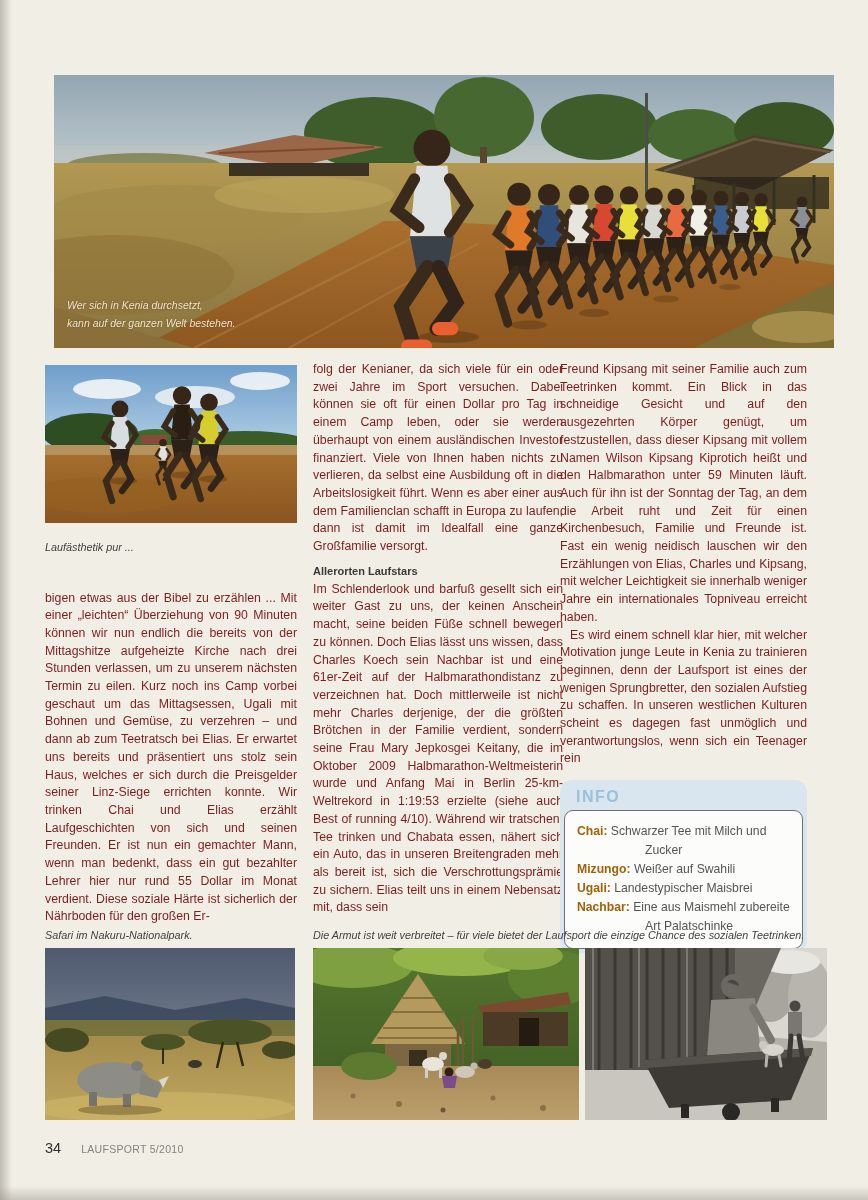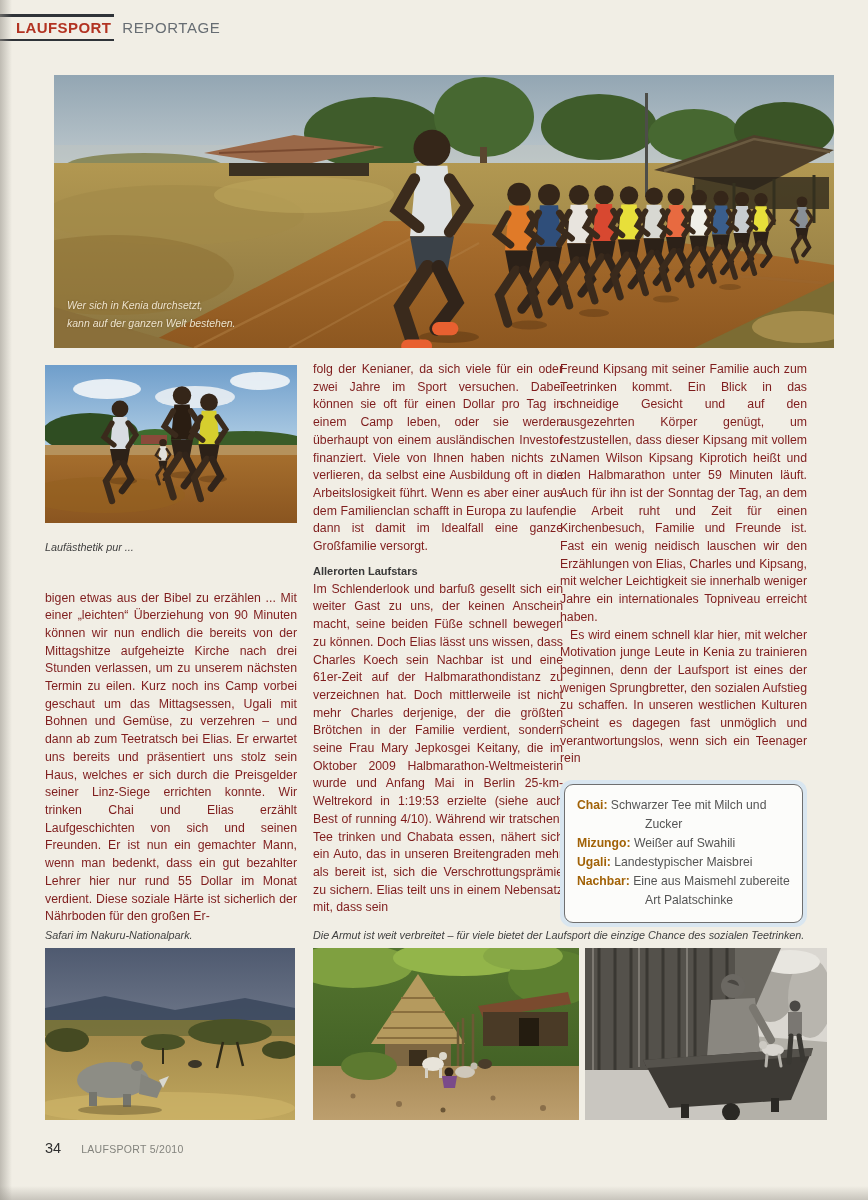--- a/index.html
+++ b/index.html
@@ -54,26 +54,20 @@
   
   .pagefoot{position:absolute;left:45px;top:1140px;display:flex;align-items:baseline;gap:20px;}
   .pagenum{font-size:14.5px;font-weight:normal;color:#2e2e2e;}
   .mag{font-size:10.5px;color:#83837d;letter-spacing:.3px;}
 </style>
 </head>
 <body>
 
 <div class="page">
 
-  <div class="masthead">
-    <div class="brand-rule">
-      <span class="brand">LAUFSPORT</span>
-    </div>
-    <span class="section">REPORTAGE</span>
-  </div>
 
   <figure class="photo-main">
     <svg width="780" height="273" viewBox="0 0 780 273" preserveAspectRatio="none">
       <defs>
         <linearGradient id="sky" x1="0" y1="0" x2="0" y2="1">
           <stop offset="0" stop-color="#93a6b3"></stop>
             <stop offset="1" stop-color="#c6cfd2"></stop>
         </linearGradient>
         <linearGradient id="grass" x1="0" y1="0" x2="0" y2="1">
           <stop offset="0" stop-color="#b29851"></stop>
@@ -207,20 +201,21 @@
   <div class="col col2">
     <p class="body">folg der Kenianer, da sich viele für ein oder zwei Jahre im Sport versuchen. Dabei können sie oft für einen Dollar pro Tag in einem Camp leben, oder sie werden überhaupt von einem ausländischen Investor finanziert. Viele von Ihnen haben nichts zu verlieren, da selbst eine Ausbildung oft in die Arbeitslosigkeit führt. Wenn es aber einer aus dem Familienclan schafft in Europa zu laufen, dann ist damit im Idealfall eine ganze Großfamilie versorgt.</p>
     <h3 class="subhead">Allerorten Laufstars</h3>
     <p class="body">Im Schlenderlook und barfuß gesellt sich ein weiter Gast zu uns, der keinen Anschein macht, seine beiden Füße schnell bewegen zu können. Doch Elias lässt uns wissen, dass Charles Koech sein Nachbar ist und eine 61er-Zeit auf der Halbmarathondistanz zu verzeichnen hat. Doch mittlerweile ist nicht mehr Charles derjenige, der die größten Brötchen in der Familie verdient, sondern seine Frau Mary Jepkosgei Keitany, die im Oktober 2009 Halbmarathon-Weltmeisterin wurde und Anfang Mai in Berlin 25-km-Weltrekord in 1:19:53 erzielte (siehe auch Best of running 4/10). Während wir tratschen, Tee trinken und Chabata essen, nähert sich ein Auto, das in unseren Breitengraden mehr als bereit ist, sich die Verschrottungsprämie zu sichern. Elias teilt uns in einem Nebensatz mit, dass sein</p>
   </div>
 
   <div class="col col3">
     <p class="body">Freund Kipsang mit seiner Familie auch zum Teetrinken kommt. Ein Blick in das schneidige Gesicht und auf den ausgezehrten Körper genügt, um festzustellen, dass dieser Kipsang mit vollem Namen Wilson Kipsang Kiprotich heißt und den Halbmarathon unter 59 Minuten läuft. Auch für ihn ist der Sonntag der Tag, an dem die Arbeit ruht und Zeit für einen Kirchenbesuch, Familie und Freunde ist. Fast ein wenig neidisch lauschen wir den Erzählungen von Elias, Charles und Kipsang, mit welcher Leichtigkeit sie innerhalb weniger Jahre ein internationales Topniveau erreicht haben.</p>
     <p class="body indent">Es wird einem schnell klar hier, mit welcher Motivation junge Leute in Kenia zu trainieren beginnen, denn der Laufsport ist eines der wenigen Sprungbretter, den sozialen Aufstieg zu schaffen. In unseren westlichen Kulturen scheint es dagegen fast unmöglich und verantwortungslos, wenn sich ein Teenager rein</p>
     <aside class="info-box">
+      <div class="info-title">INFO</div>
       <div class="info-inner">
         <div class="info-row">
           <span class="term">Chai:</span>
           <span>Schwarzer Tee mit Milch und Zucker</span>
         </div>
         <div class="info-row">
           <span class="term">Mizungo:</span>
           <span>Weißer auf Swahili</span>
         </div>
         <div class="info-row">

